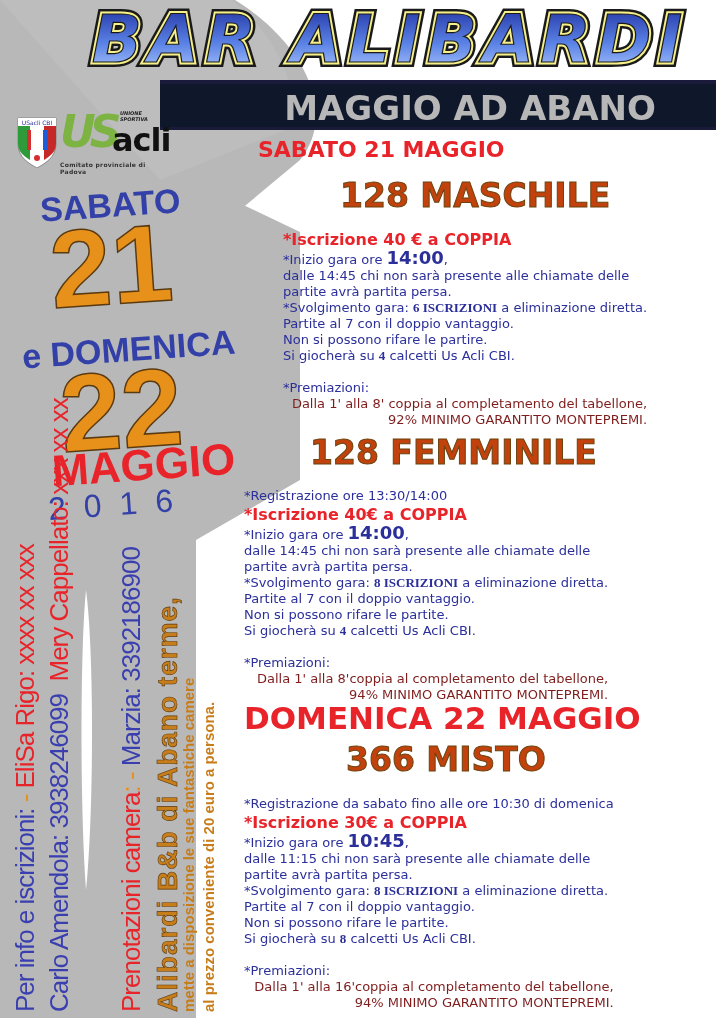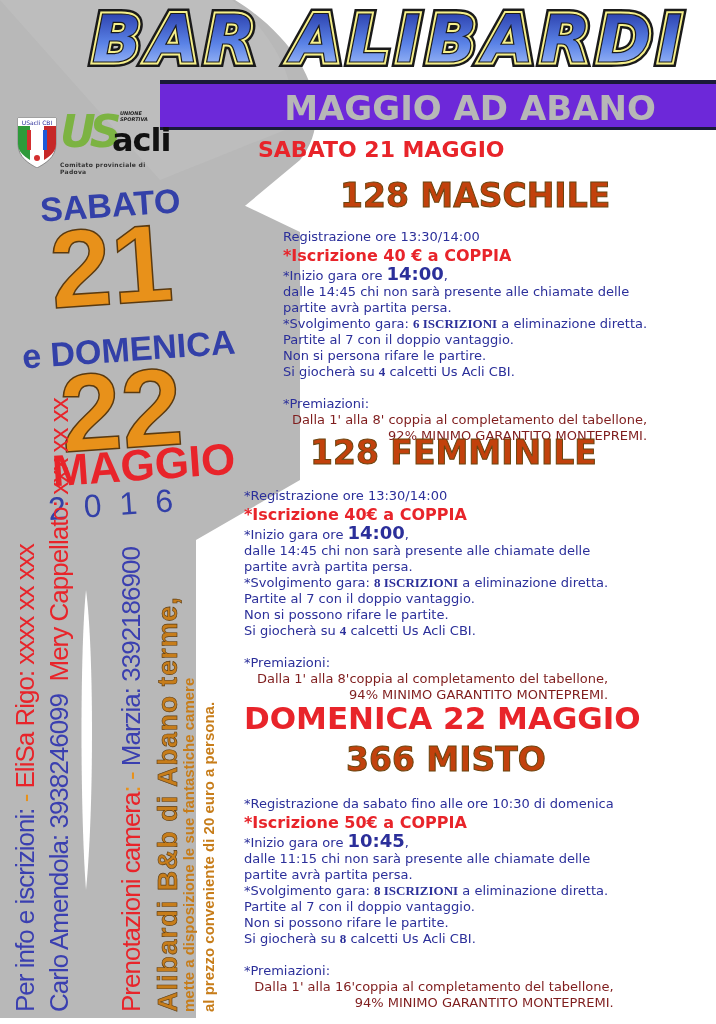--- a/index.html
+++ b/index.html
@@ -10,21 +10,21 @@
 
   
   .title {
     position:absolute; left:60px; top:2px; width:660px; height:72px;
     text-align:center;
   }
   .title svg { width:660px; height:72px; }
 
   .banner {
     position:absolute; left:160px; top:80px; width:556px; height:50px;
-    background:#6d28d9; border-top:4px solid #1a1a3a; border-bottom:3px solid #1a1a3a;
+    background:#0f172a; border-top:4px solid #1a1a3a; border-bottom:3px solid #1a1a3a;
     box-sizing:border-box;
   }
   .banner-text {
     position:absolute; left:70px; top:4px; width:480px; text-align:center;
     font-family:"DejaVu Sans", sans-serif; font-weight:bold; font-size:34px;
     color:#b7b7b7; letter-spacing:0px;
   }
 
   
   .logo { position:absolute; left:8px; top:100px; width:160px; height:72px; }
@@ -136,28 +136,27 @@
 <div class="vert v3">
   <span class="red">Prenotazioni camera</span><span class="orange">: - </span><span class="blue">Marzia: 3392186900</span>
 </div>
 <div class="vert v4">Alibardi B&amp;b di Abano terme,</div>
 <div class="vert v5">mette a disposizione le sue fantastiche camere</div>
 <div class="vert v6">al prezzo conveniente di 20 euro a persona.</div>
 
 <div class="rhead day1">SABATO 21 MAGGIO</div>
 <div class="rhead cat cat1">128 MASCHILE</div>
 <div class="info info1">
-  <span class="line">Registrazione ore 13:30/14:00</span>
   <span class="line reg-fee">*Iscrizione 40 € a COPPIA</span>
   <span class="line"><span>*Inizio gara ore </span><span class="time">14:00</span><span>,</span></span>
   <span class="line">dalle 14:45 chi non sarà presente alle chiamate delle</span>
   <span class="line">partite avrà partita persa.</span>
   <span class="line"><span>*Svolgimento gara: </span><b>6 ISCRIZIONI</b><span> a eliminazione diretta.</span></span>
   <span class="line">Partite al 7 con il doppio vantaggio.</span>
-  <span class="line">Non si persona rifare le partire.</span>
+  <span class="line">Non si possono rifare le partire.</span>
   <span class="line"><span>Si giocherà su </span><b>4</b><span> calcetti Us Acli CBI.</span></span>
   <span class="gap"></span>
   <span class="line">*Premiazioni:</span>
   <span class="line prize">Dalla 1' alla 8' coppia al completamento del tabellone,</span>
   <span class="line prize">92% MINIMO GARANTITO MONTEPREMI.</span>
 </div>
 
 <div class="rhead cat cat2">128 FEMMINILE</div>
 <div class="info info2">
   <span class="line">*Registrazione ore 13:30/14:00</span>
@@ -172,21 +171,21 @@
   <span class="gap"></span>
   <span class="line">*Premiazioni:</span>
   <span class="line prize">Dalla 1' alla 8'coppia al completamento del tabellone,</span>
   <span class="line prize">94% MINIMO GARANTITO MONTEPREMI.</span>
 </div>
 
 <div class="rhead day2">DOMENICA 22 MAGGIO</div>
 <div class="rhead cat cat3">366 MISTO</div>
 <div class="info info3">
   <span class="line">*Registrazione da sabato fino alle ore 10:30 di domenica</span>
-  <span class="line reg-fee">*Iscrizione 50€ a COPPIA</span>
+  <span class="line reg-fee">*Iscrizione 30€ a COPPIA</span>
   <span class="line"><span>*Inizio gara ore </span><span class="time">10:45</span><span>,</span></span>
   <span class="line">dalle 11:15 chi non sarà presente alle chiamate delle</span>
   <span class="line">partite avrà partita persa.</span>
   <span class="line"><span>*Svolgimento gara: </span><b>8 ISCRIZIONI</b><span> a eliminazione diretta.</span></span>
   <span class="line">Partite al 7 con il doppio vantaggio.</span>
   <span class="line">Non si possono rifare le partite.</span>
   <span class="line"><span>Si giocherà su </span><b>8</b><span> calcetti Us Acli CBI.</span></span>
   <span class="gap"></span>
   <span class="line">*Premiazioni:</span>
   <span class="line prize">Dalla 1' alla 16'coppia al completamento del tabellone,</span>

